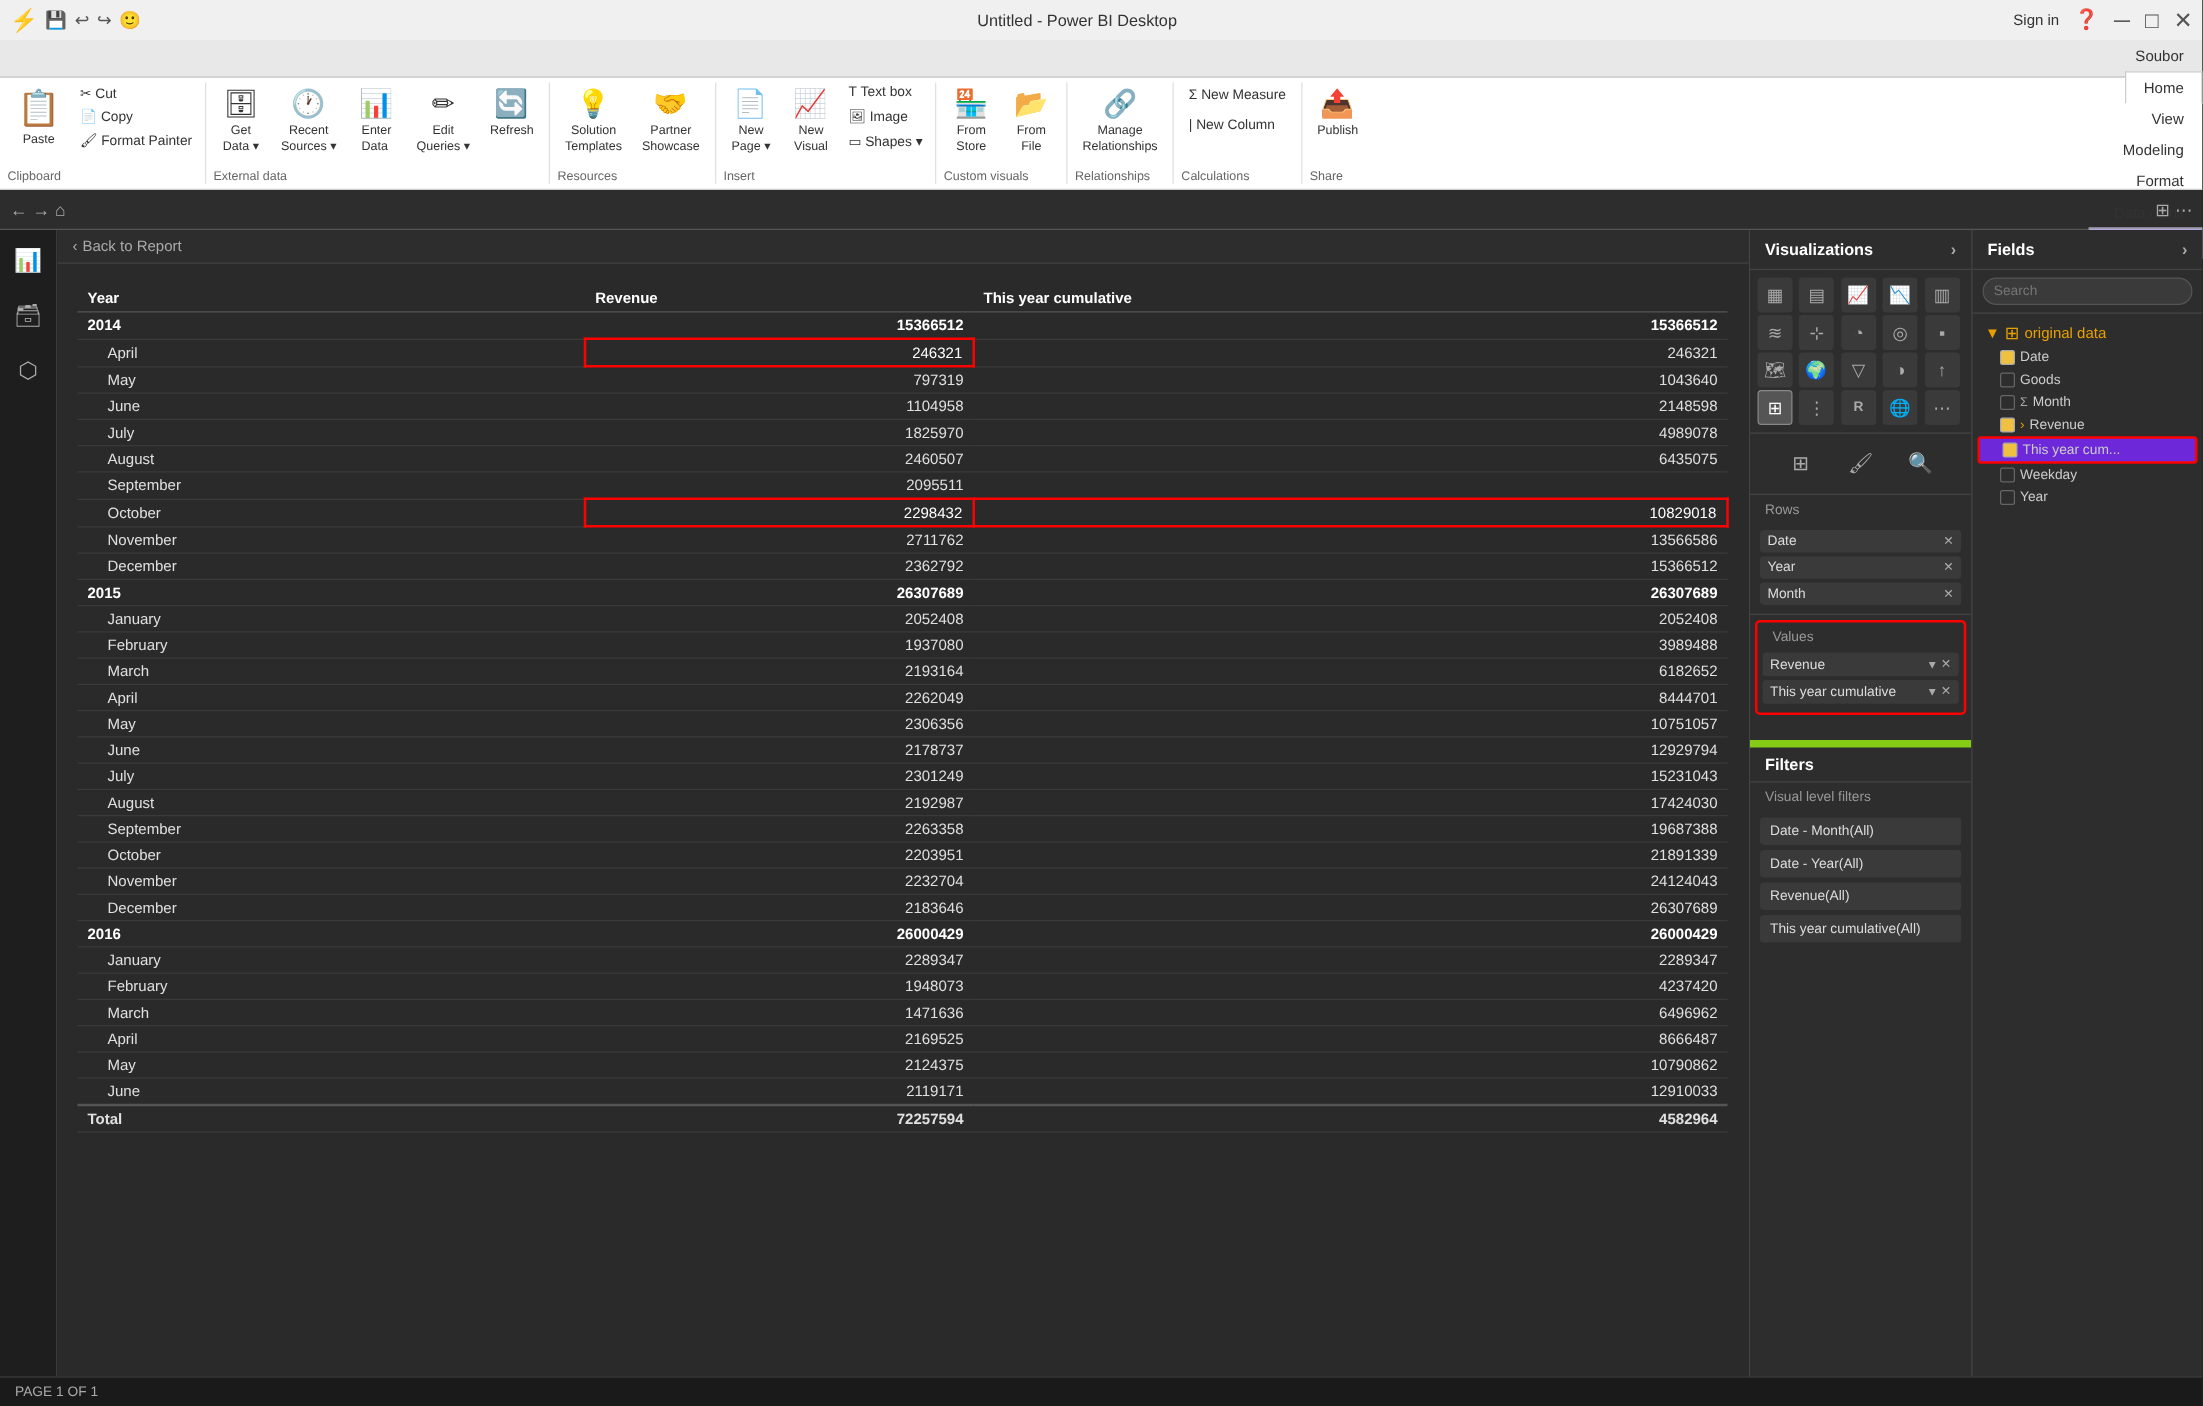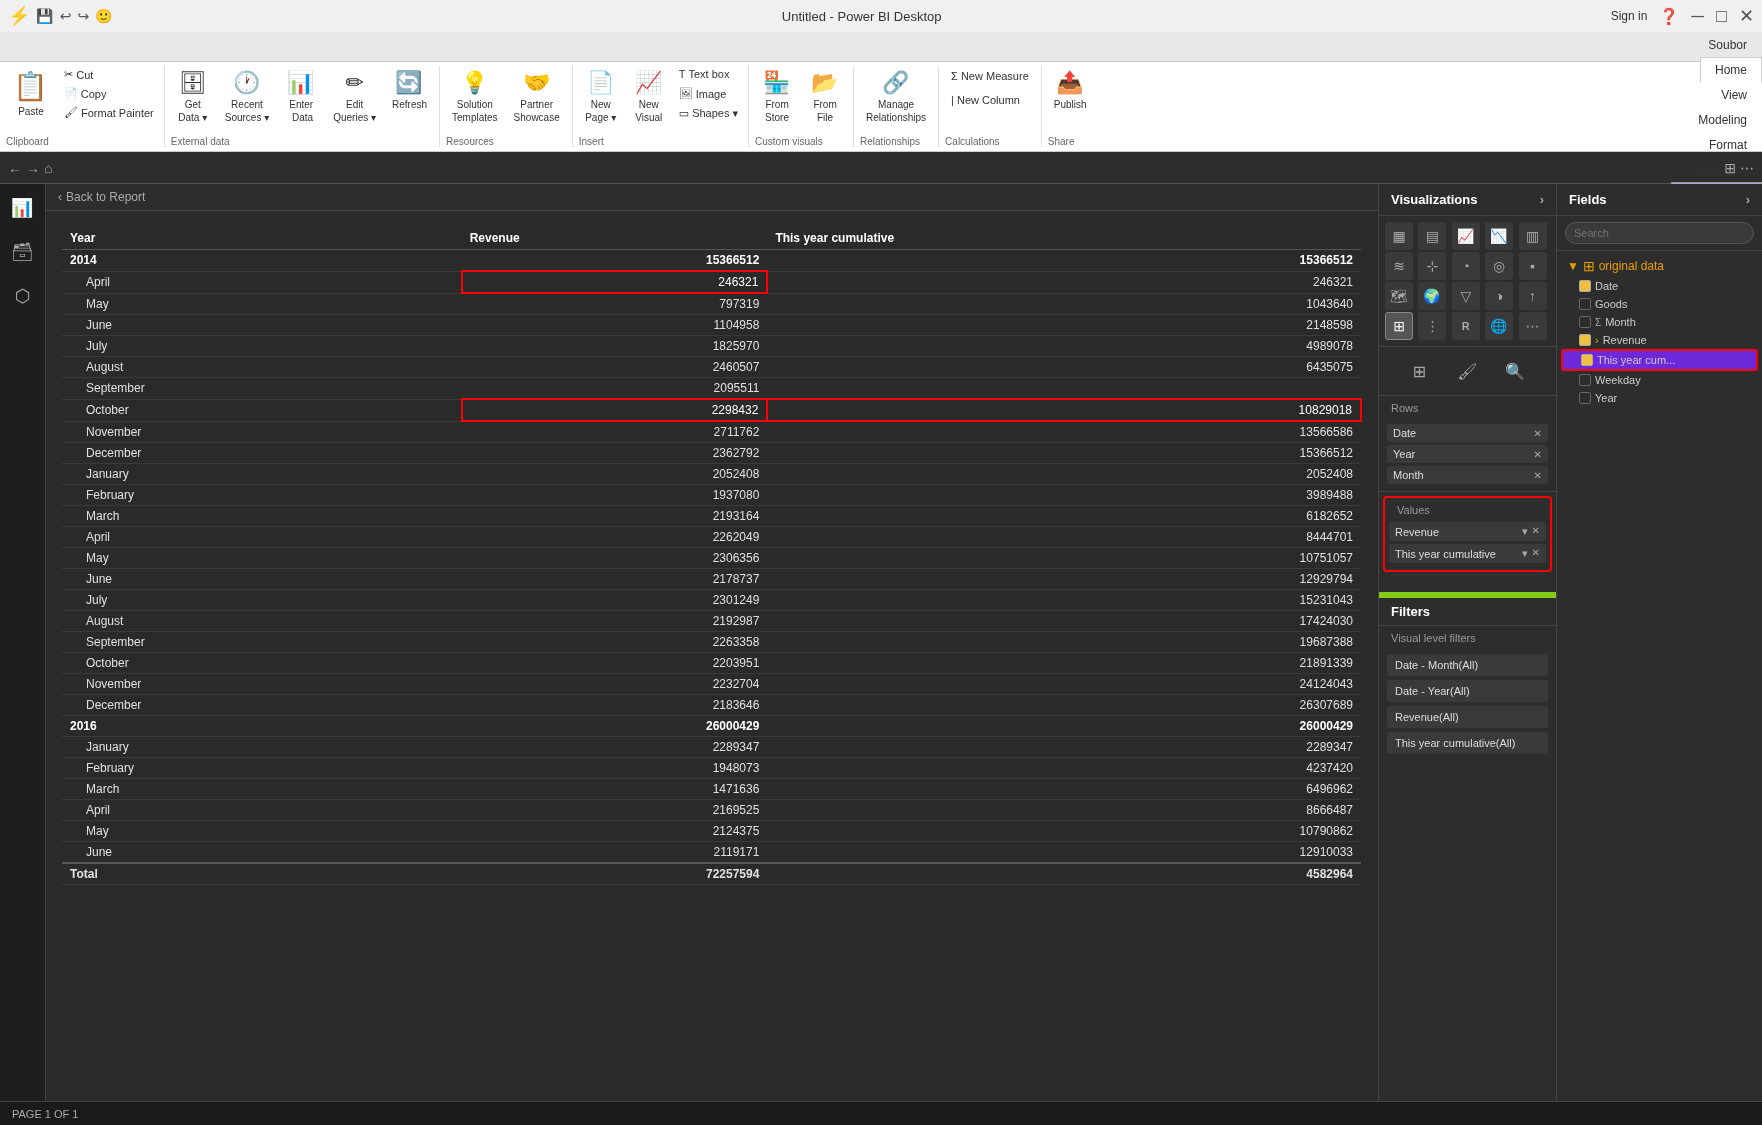--- a/index.html
+++ b/index.html
@@ -299,21 +299,21 @@
       background: #3a3a3a;
       border-radius: 3px;
       padding: 5px 8px;
       font-size: 11px;
       color: #ddd;
       cursor: pointer;
     }
 
     
     .fields-panel {
-      width: 206px;
+      width: 185px;
       background: #2d2d2d;
       border-left: 1px solid #444;
       display: flex;
       flex-direction: column;
     }
     .fields-panel-header {
       display: flex;
       align-items: center;
       justify-content: space-between;
       padding: 8px 12px;
@@ -468,21 +468,21 @@
           <span style="font-size:22px;">🗄</span>
           <span style="font-size:10px;color:#333;">Get</span>
           <span style="font-size:10px;color:#333;">Data ▾</span>
         </div>
         <div class="ribbon-btn">
           <span style="font-size:22px;">🕐</span>
           <span style="font-size:10px;color:#333;text-align:center;">Recent<br>Sources ▾</span>
         </div>
         <div class="ribbon-btn">
           <span style="font-size:22px;">📊</span>
-          <span style="font-size:10px;color:#333;text-align:right;">Enter<br>Data</span>
+          <span style="font-size:10px;color:#333;text-align:left;">Enter<br>Data</span>
         </div>
         <div class="ribbon-btn">
           <span style="font-size:22px;">✏</span>
           <span style="font-size:10px;color:#333;text-align:center;">Edit<br>Queries ▾</span>
         </div>
         <div class="ribbon-btn">
           <span style="font-size:22px;">🔄</span>
           <span style="font-size:10px;color:#333;">Refresh</span>
         </div>
       </div>
@@ -673,20 +673,25 @@
               <td>November</td>
               <td class="text-right">2711762</td>
               <td class="text-right">13566586</td>
             </tr>
             <tr class="month-row">
               <td>December</td>
               <td class="text-right">2362792</td>
               <td class="text-right">15366512</td>
             </tr>
 
+            <tr class="year-row">
+              <td>2015</td>
+              <td class="text-right">26307689</td>
+              <td class="text-right">26307689</td>
+            </tr>
             <tr class="month-row">
               <td>January</td>
               <td class="text-right">2052408</td>
               <td class="text-right">2052408</td>
             </tr>
             <tr class="month-row">
               <td>February</td>
               <td class="text-right">1937080</td>
               <td class="text-right">3989488</td>
             </tr>

